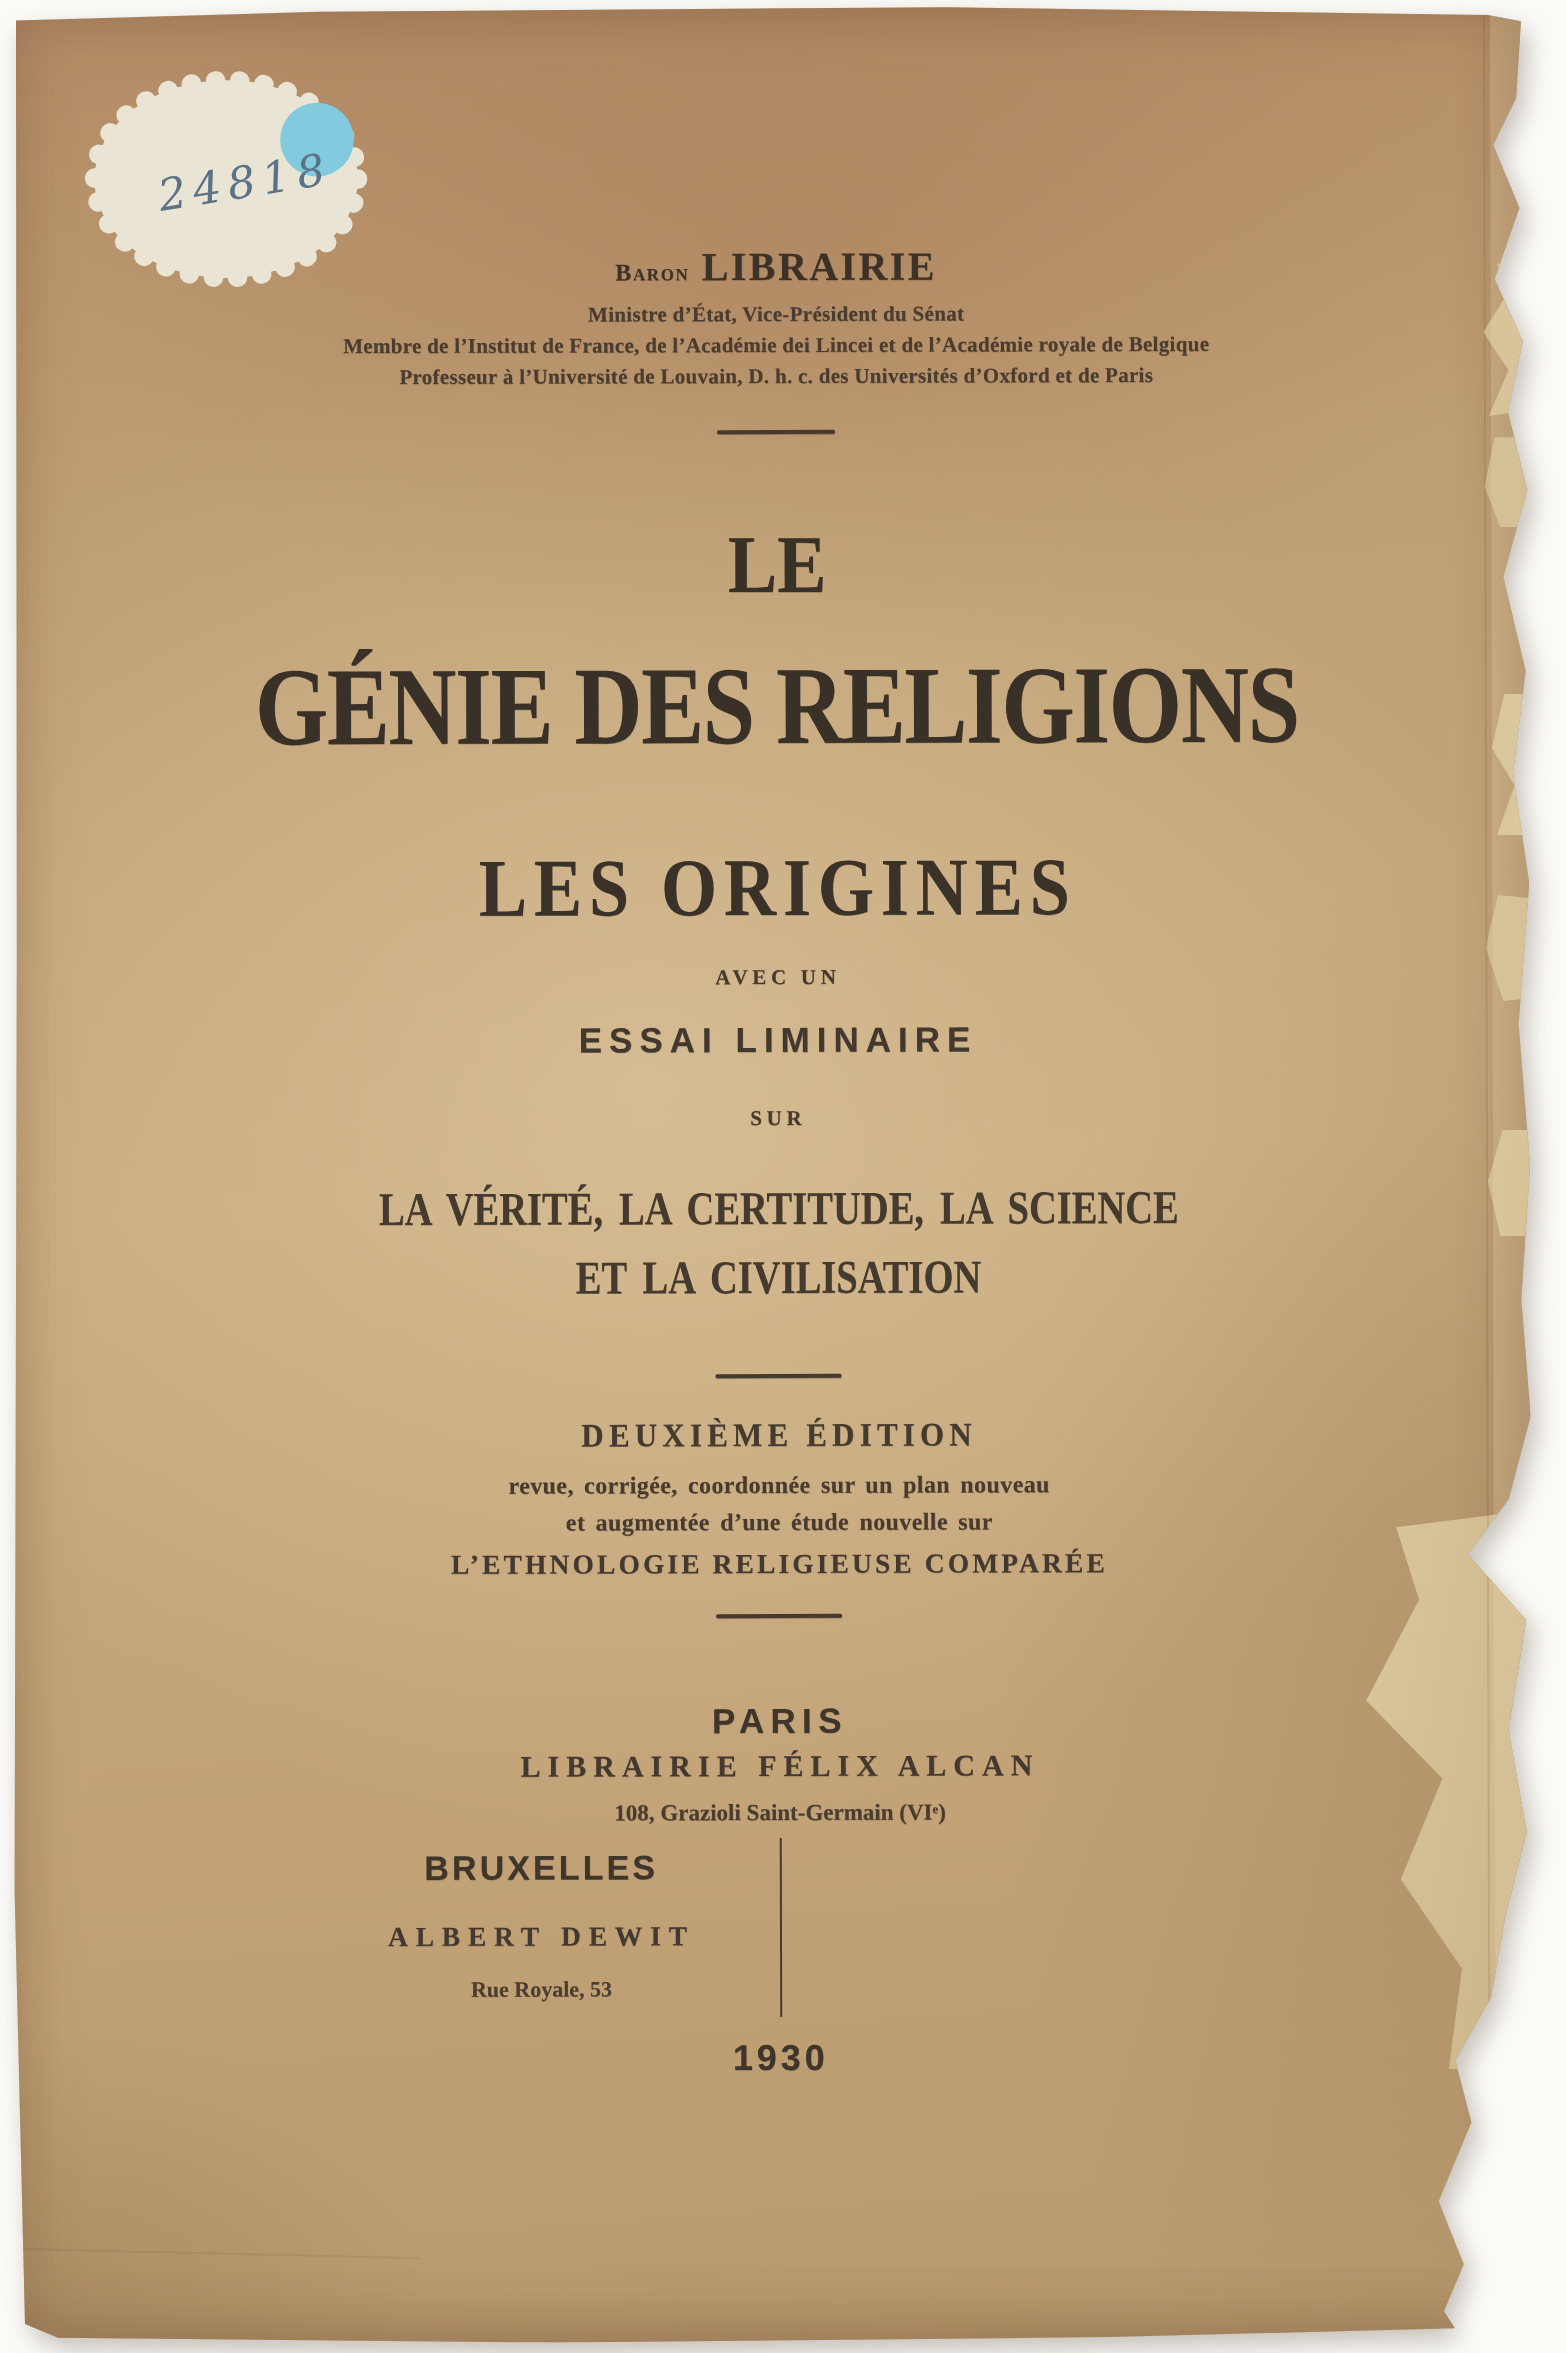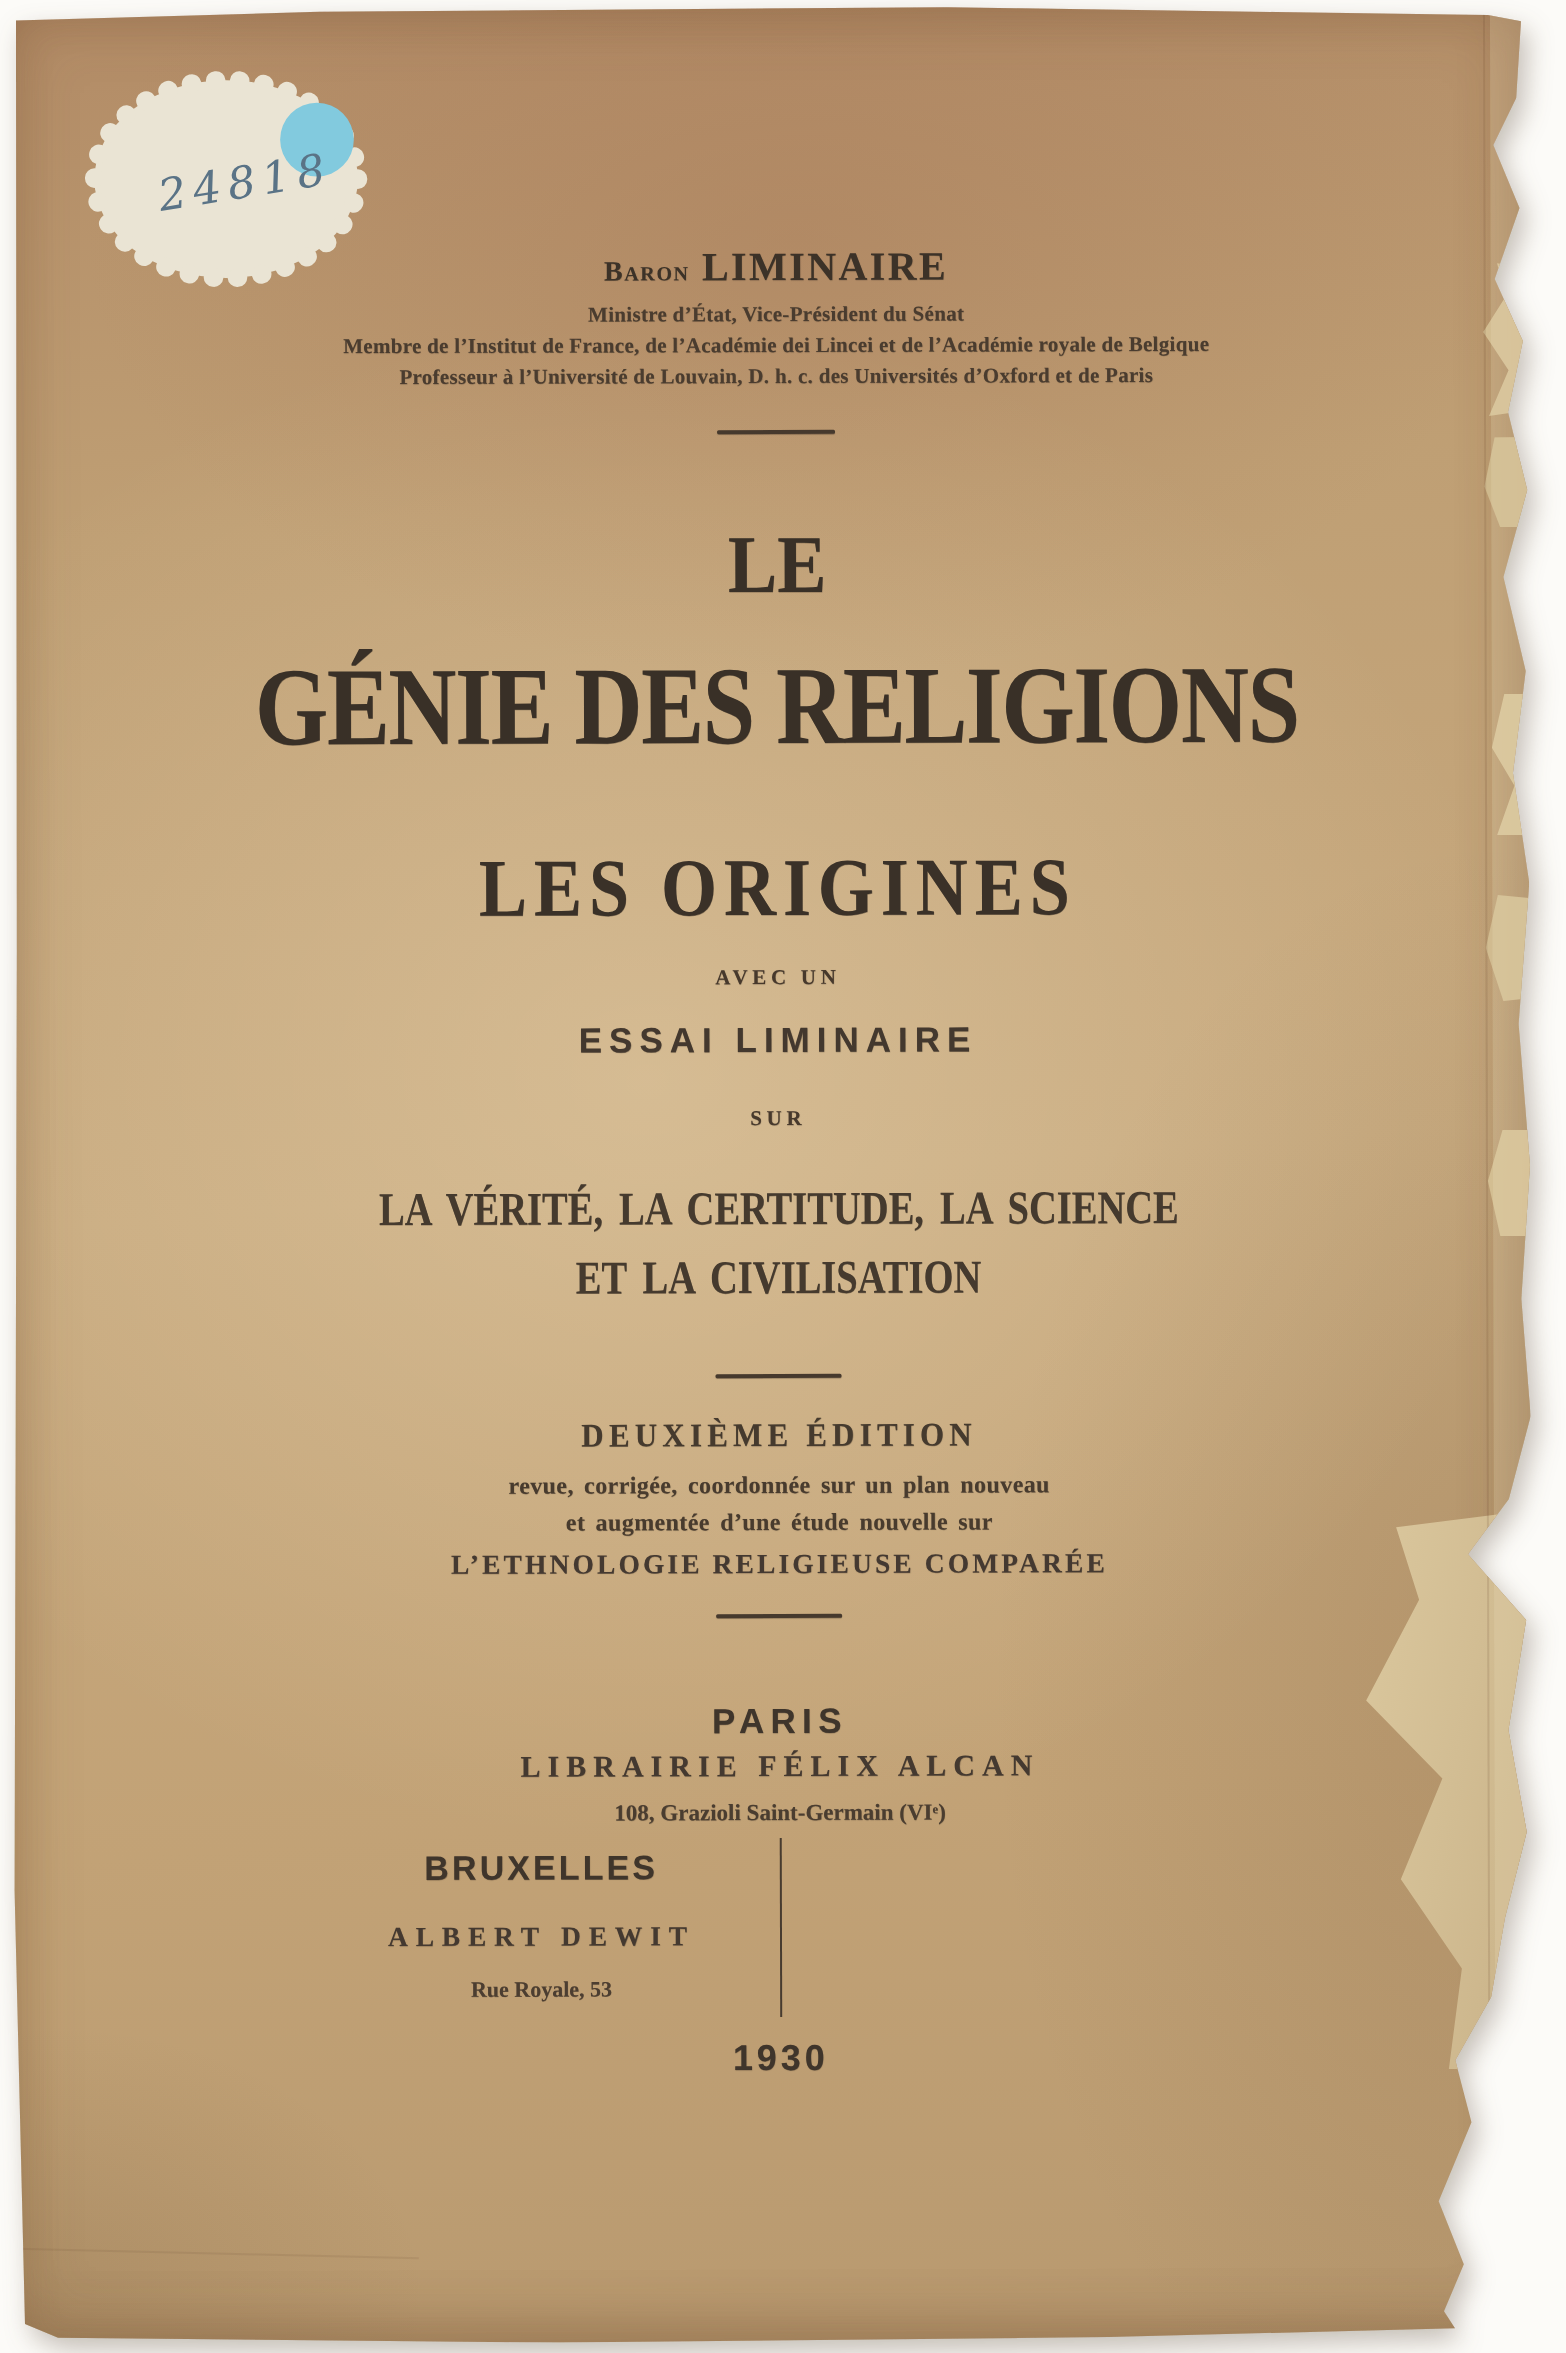--- a/index.html
+++ b/index.html
@@ -60,21 +60,21 @@
                transform:rotate(-9deg);text-align:center;}
 
   
   .print{position:absolute;left:9.4px;right:-9.4px;top:0;bottom:0;text-align:center;
          color:#3e332a;}
   .line{position:absolute;left:0;right:0;white-space:nowrap;
         text-shadow:0.3px 0.5px 0.7px rgba(58,46,35,.45);}
   .cond{display:inline-block;transform-origin:center;}
 
   .author-line{top:237px;font-size:40px;font-weight:bold;letter-spacing:2.4px;color:#3c3228;}
-  .author-prefix{font-variant:small-caps;font-size:28px;letter-spacing:1.6px;}
+  .author-prefix{font-variant:small-caps;font-size:24px;letter-spacing:1.6px;}
   .credits{top:293px;font-size:21px;font-weight:bold;line-height:31px;
            color:#4a3c2f;letter-spacing:0.3px;white-space:nowrap;}
 
   .rule{position:absolute;left:50%;height:3.9px;background:#46392d;border-radius:1.6px;
         box-shadow:0 0.8px 0.8px rgba(70,55,40,.4);}
   .rule1{top:424px;width:118px;margin-left:-59px;}
   .rule2{top:1368px;width:126px;margin-left:-63px;}
   .rule3{top:1608px;width:126px;margin-left:-63px;}
 
   .t-le{top:512px;font-size:82px;font-weight:bold;color:#393027;}
@@ -147,21 +147,21 @@
         <ellipse cx="182" cy="142" rx="168" ry="126" fill="#eae4d4"></ellipse>
         <ellipse cx="182" cy="142" rx="168" ry="126" fill="none" stroke="#eae4d4" stroke-width="24" stroke-dasharray="1 30" stroke-linecap="round"></ellipse>
         <circle cx="298" cy="92" r="47" fill="#82cade"></circle>
       </svg>
       <div class="handwriting">24818</div>
 
       <div class="print">
 
         <div class="line author-line">
           <span class="author-prefix">Baron</span>
-          <span>LIMINAIRE</span>
+          <span>LIBRAIRIE</span>
         </div>
 
         <div class="line credits">
           <div>Ministre d’État, Vice-Président du Sénat</div>
           <div>Membre de l’Institut de France, de l’Académie dei Lincei et de l’Académie royale de Belgique</div>
           <div>Professeur à l’Université de Louvain, D. h. c. des Universités d’Oxford et de Paris</div>
         </div>
 
         <div class="rule rule1"></div>
 

